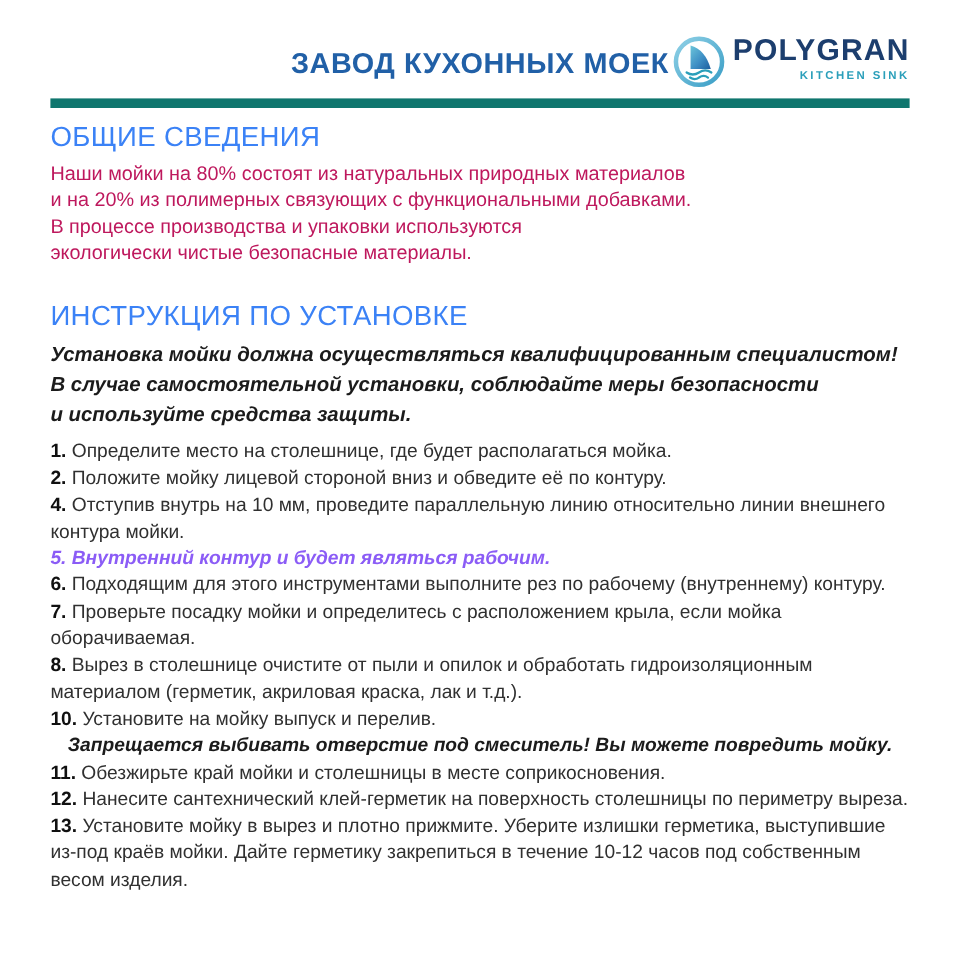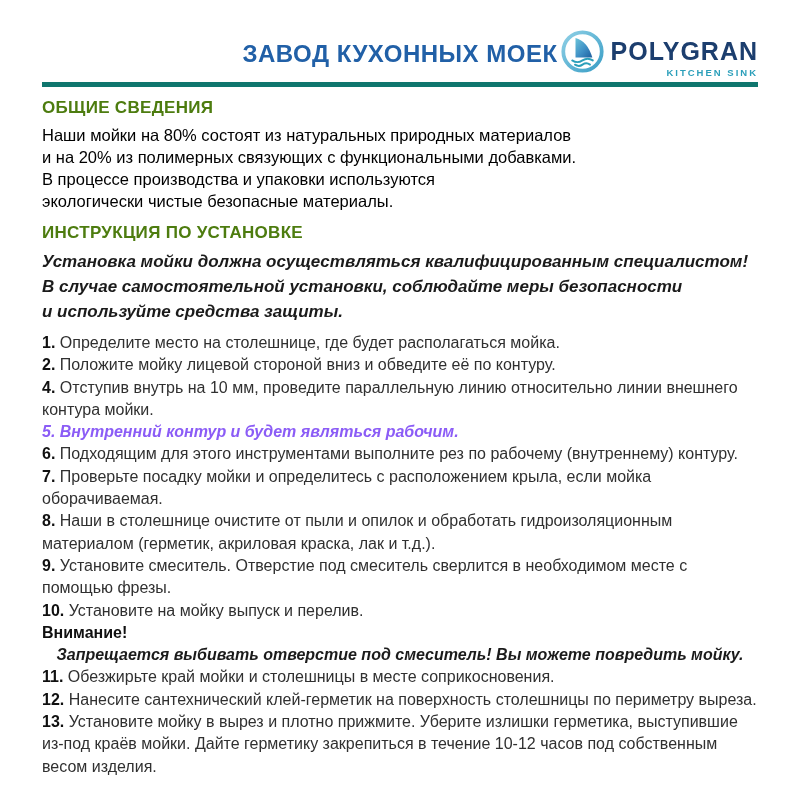--- a/index.html
+++ b/index.html
@@ -17,40 +17,40 @@
   .page {
     box-sizing: border-box;
     width: 800px;
     height: 800px;
     padding: 0 42px;
   }
   
   .header {
     position: relative;
     height: 82px;
-    border-bottom: 5px solid #0f766e;
+    border-bottom: 8px solid #0f766e;
   }
   .factory-title {
     position: absolute;
     left: 0;
     right: 0;
     top: 40px;
     text-align: center;
     font-size: 24px;
     font-weight: 700;
     letter-spacing: 0.5px;
     color: #2160a7;
     white-space: nowrap;
   }
   .logo {
     position: absolute;
     right: 0;
     top: 29px;
     display: flex;
-    align-items: flex-end;
+    align-items: flex-start;
     gap: 6px;
   }
   .logo-text {
     display: flex;
     flex-direction: column;
     align-items: flex-end;
   }
   .brand-name {
     font-size: 25px;
     font-weight: 700;
@@ -62,35 +62,35 @@
   .brand-sub {
     font-size: 9.5px;
     font-weight: 700;
     letter-spacing: 2px;
     color: #2b9fba;
     margin-top: 2px;
     white-space: nowrap;
   }
   
   .section-heading {
-    font-size: 17px;
-    font-weight: 700;
-    color: #4d7c0f;
+    font-size: 23px;
+    font-weight: 400;
+    color: #3b82f6;
     letter-spacing: 0.3px;
     margin: 0;
   }
   .general-heading { margin-top: 11px; }
   .general-text {
     white-space: pre-line;
     font-size: 16.5px;
     line-height: 22px;
-    color: #000000;
+    color: #be185d;
     margin: 6px 0 0 0;
   }
-  .install-heading { margin-top: 11px; }
+  .install-heading { margin-top: 28px; }
   .warning-intro {
     white-space: pre-line;
     font-size: 17px;
     font-weight: 700;
     font-style: italic;
     line-height: 25px;
     color: #1b1b1b;
     margin: 6px 0 0 0;
   }
   
@@ -172,23 +172,21 @@
 В случае самостоятельной установки, соблюдайте меры безопасности
 и используйте средства защиты.</p>
 
   <div class="steps">
       <p class="step"><b class="num">1.</b><span class="txt"> Определите место на столешнице, где будет располагаться мойка.</span></p>
       <p class="step"><b class="num">2.</b><span class="txt"> Положите мойку лицевой стороной вниз и обведите её по контуру.</span></p>
       <p class="step"><b class="num">4.</b><span class="txt"> Отступив внутрь на 10 мм, проведите параллельную линию относительно линии внешнего контура мойки.</span></p>
       <p class="step step-em"><b class="num">5.</b><span class="txt"> Внутренний контур и будет являться рабочим.</span></p>
       <p class="step"><b class="num">6.</b><span class="txt"> Подходящим для этого инструментами выполните рез по рабочему (внутреннему) контуру.</span></p>
       <p class="step"><b class="num">7.</b><span class="txt"> Проверьте посадку мойки и определитесь с расположением крыла, если мойка оборачиваемая.</span></p>
-      <p class="step"><b class="num">8.</b><span class="txt"> Наши в столешнице очистите от пыли и опилок и обработать гидроизоляционным материалом (герметик, акриловая краска, лак и т.д.).</span></p>
-      <p class="step"><b class="num">9.</b><span class="txt"> Установите смеситель. Отверстие под смеситель сверлится в необходимом месте с помощью фрезы.</span></p>
+      <p class="step"><b class="num">8.</b><span class="txt"> Вырез в столешнице очистите от пыли и опилок и обработать гидроизоляционным материалом (герметик, акриловая краска, лак и т.д.).</span></p>
       <p class="step"><b class="num">10.</b><span class="txt"> Установите на мойку выпуск и перелив.</span></p>
-      <p class="note-label">Внимание!</p>
       <p class="note-em">Запрещается выбивать отверстие под смеситель! Вы можете повредить мойку.</p>
       <p class="step"><b class="num">11.</b><span class="txt"> Обезжирьте край мойки и столешницы в месте соприкосновения.</span></p>
       <p class="step"><b class="num">12.</b><span class="txt"> Нанесите сантехнический клей-герметик на поверхность столешницы по периметру выреза.</span></p>
       <p class="step"><b class="num">13.</b><span class="txt"> Установите мойку в вырез и плотно прижмите. Уберите излишки герметика, выступившие из-под краёв мойки. Дайте герметику закрепиться в течение 10-12 часов под собственным весом изделия.</span></p>
     </div>
 
 </div>
 
 </body></html>

